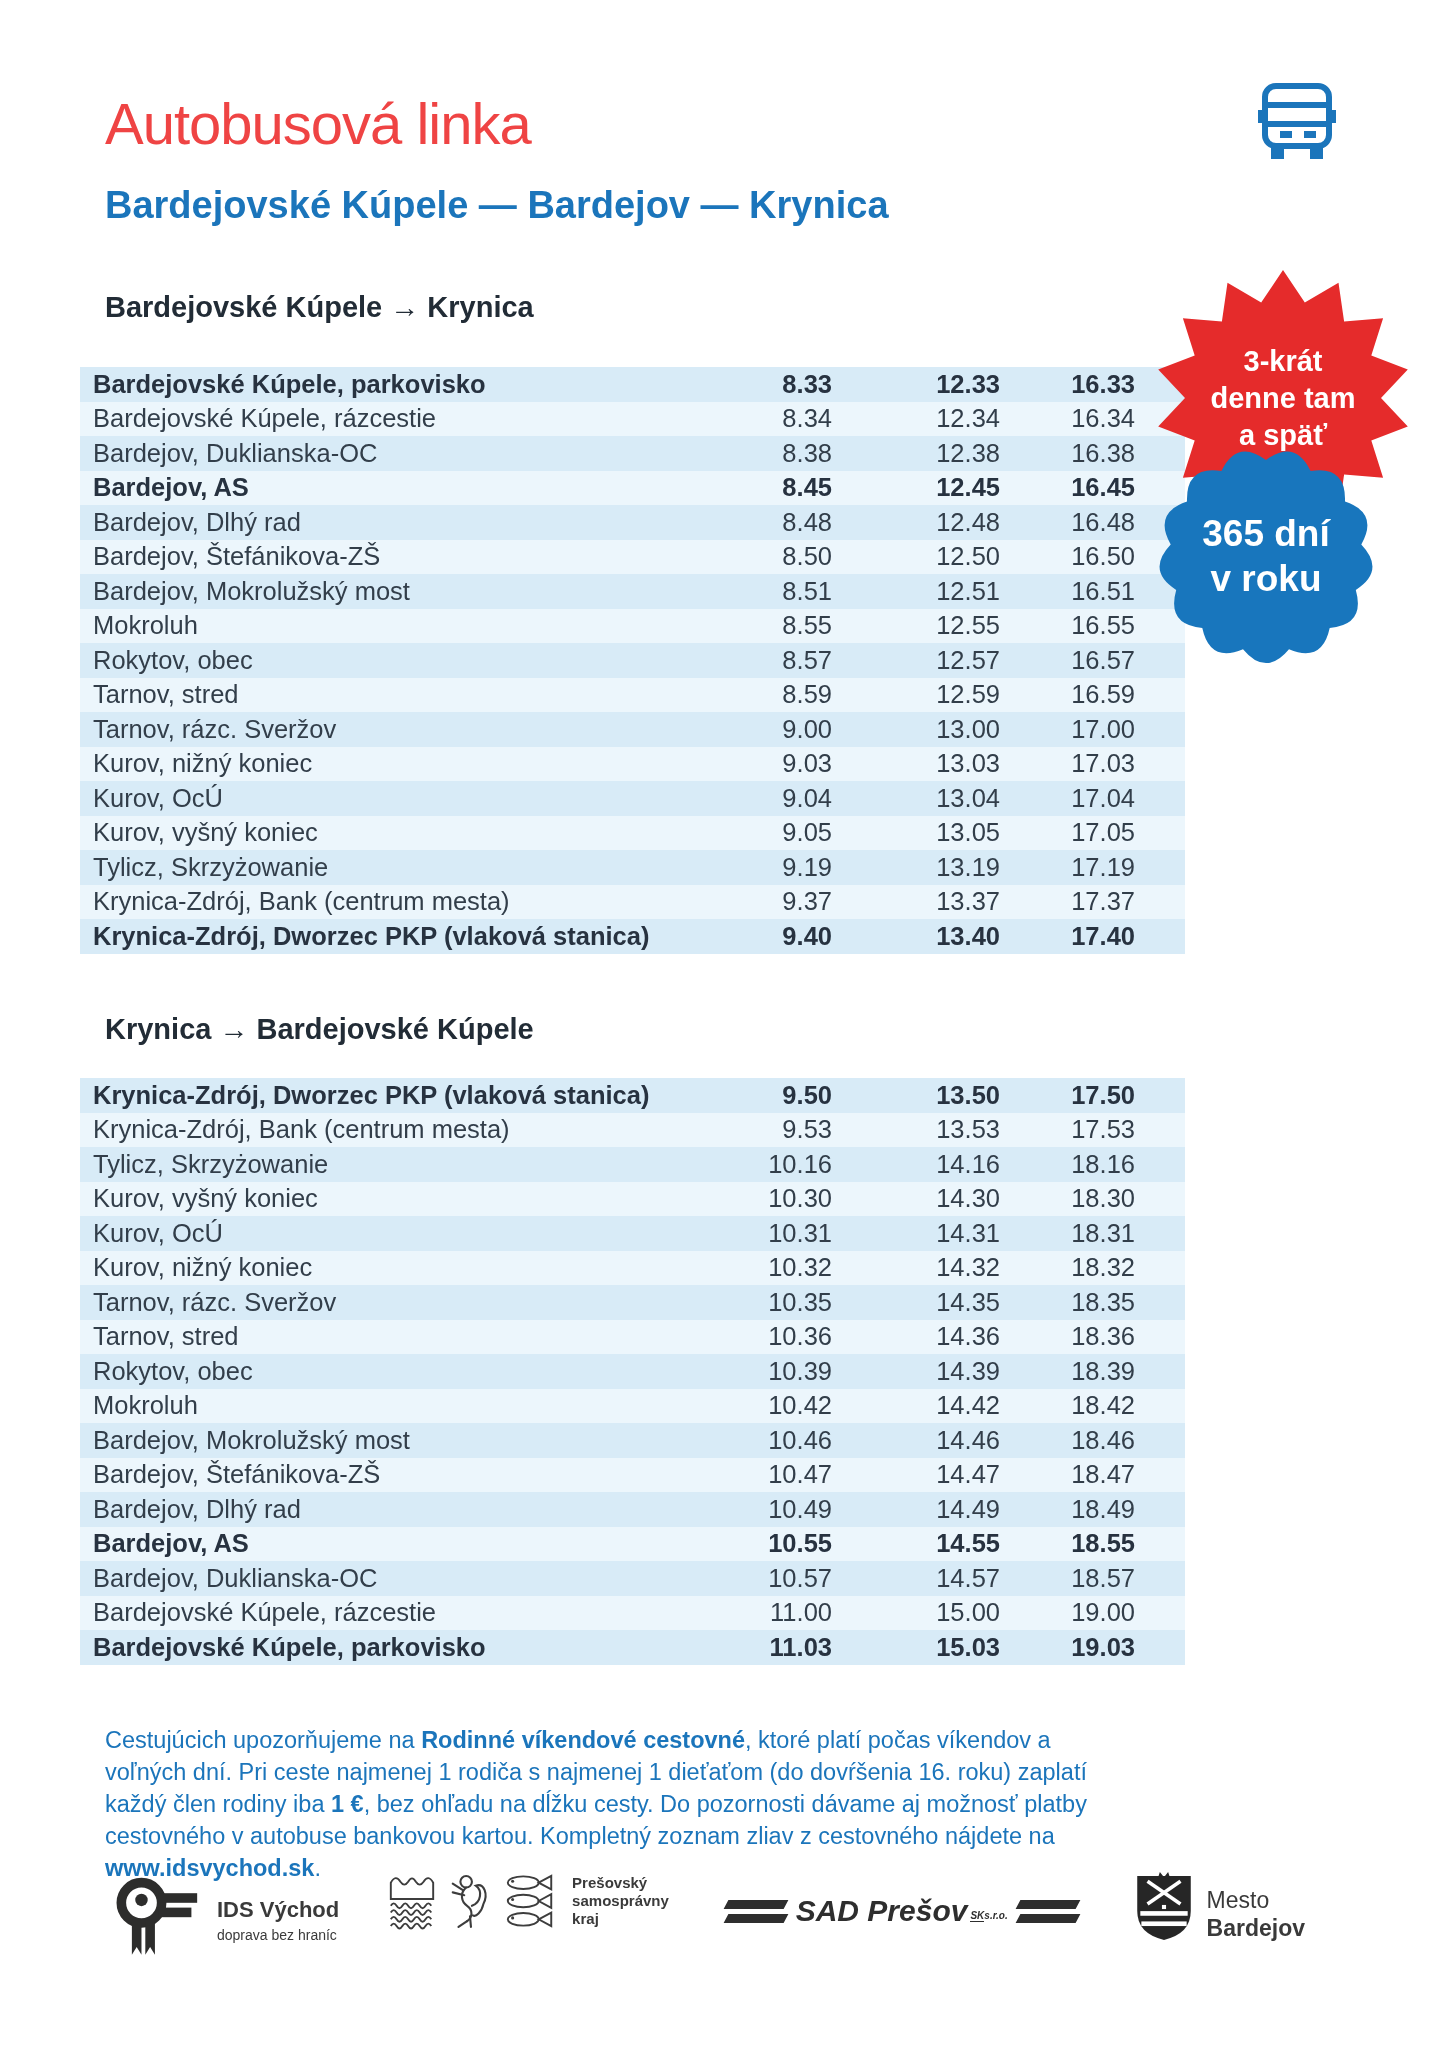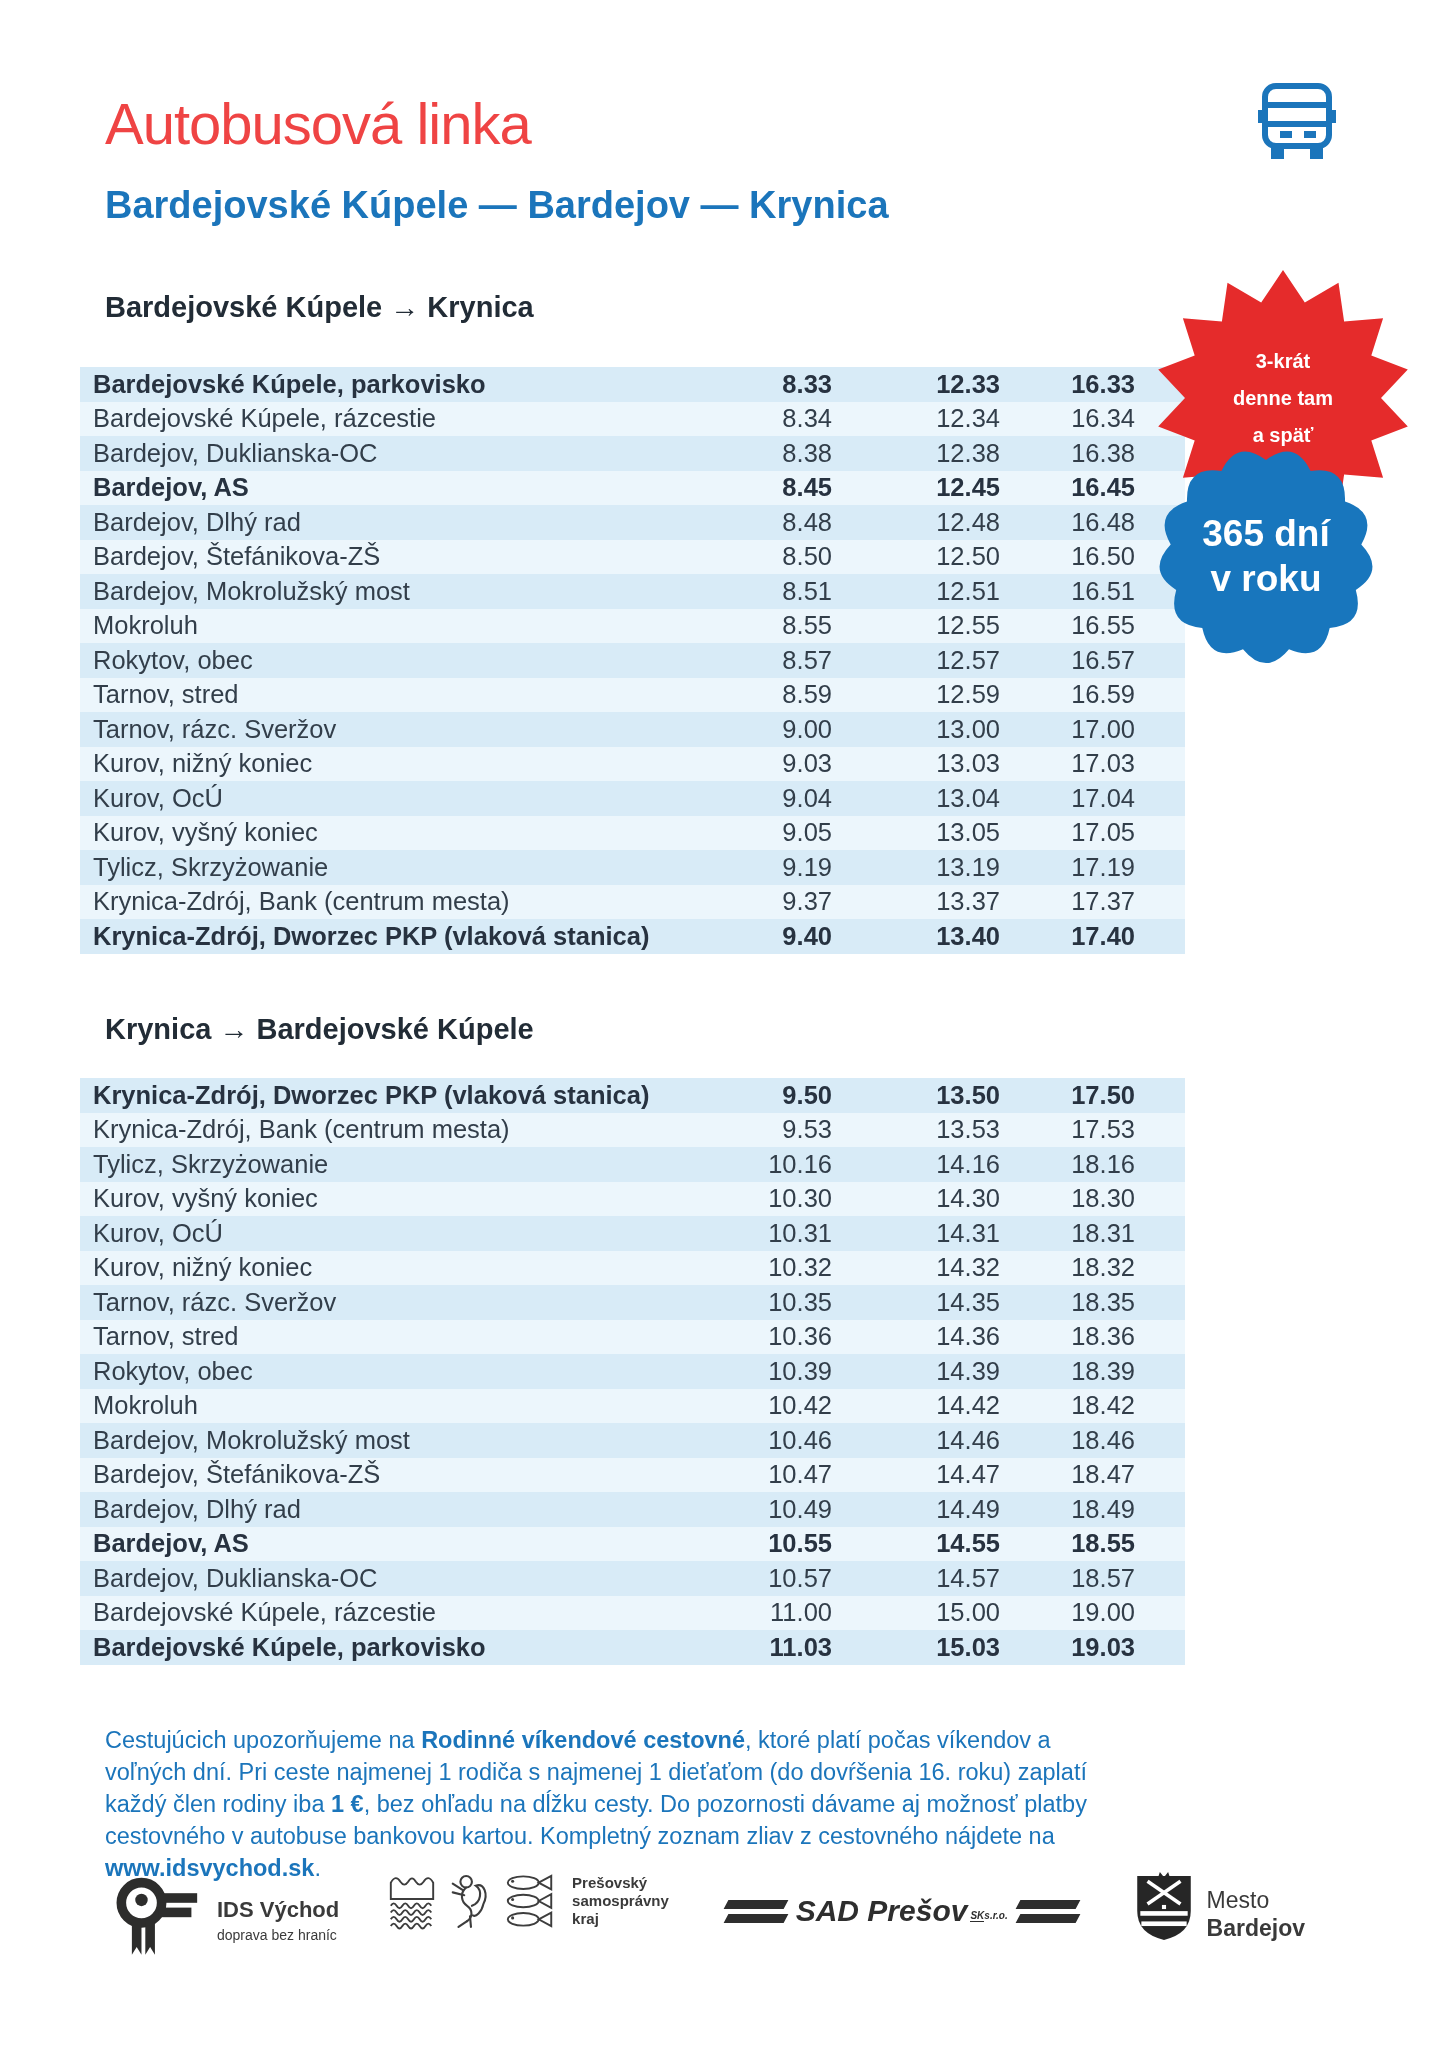--- a/index.html
+++ b/index.html
@@ -28,21 +28,21 @@
   .row:nth-child(even){background:#ecf6fc;}
   .row.bold{font-weight:bold;color:#273240;}
   .stop{flex:1;padding-left:13px;white-space:nowrap;overflow:hidden;}
   .time{text-align:right;white-space:nowrap;}
   .t1{width:140px;}.t2{width:168px;}.t3{width:135px;}
 
   .badge{position:absolute;display:flex;align-items:center;justify-content:center;}
   .badge svg{position:absolute;left:0;top:0;}
   .badge-text{position:relative;text-align:center;color:#ffffff;font-weight:bold;}
   #badge-red{left:1153px;top:268px;width:260px;height:260px;z-index:6;}
-  #badge-red .badge-text{font-size:20px;line-height:37px;}
+  #badge-red .badge-text{font-size:29px;line-height:37px;}
   #badge-blue{left:1151px;top:441px;width:230px;height:230px;z-index:7;}
   #badge-blue .badge-text{font-size:37px;line-height:45px;}
 
   .notice{position:absolute;left:105px;top:1700px;width:1020px;font-size:23.5px;
           line-height:32px;color:#1b75bb;}
   .notice b{font-weight:bold;}
 
   .footer{position:absolute;left:105px;top:1872px;width:1200px;display:flex;
           justify-content:space-between;align-items:flex-start;color:#3a3a3a;}
   .flogo{display:flex;align-items:flex-start;}

